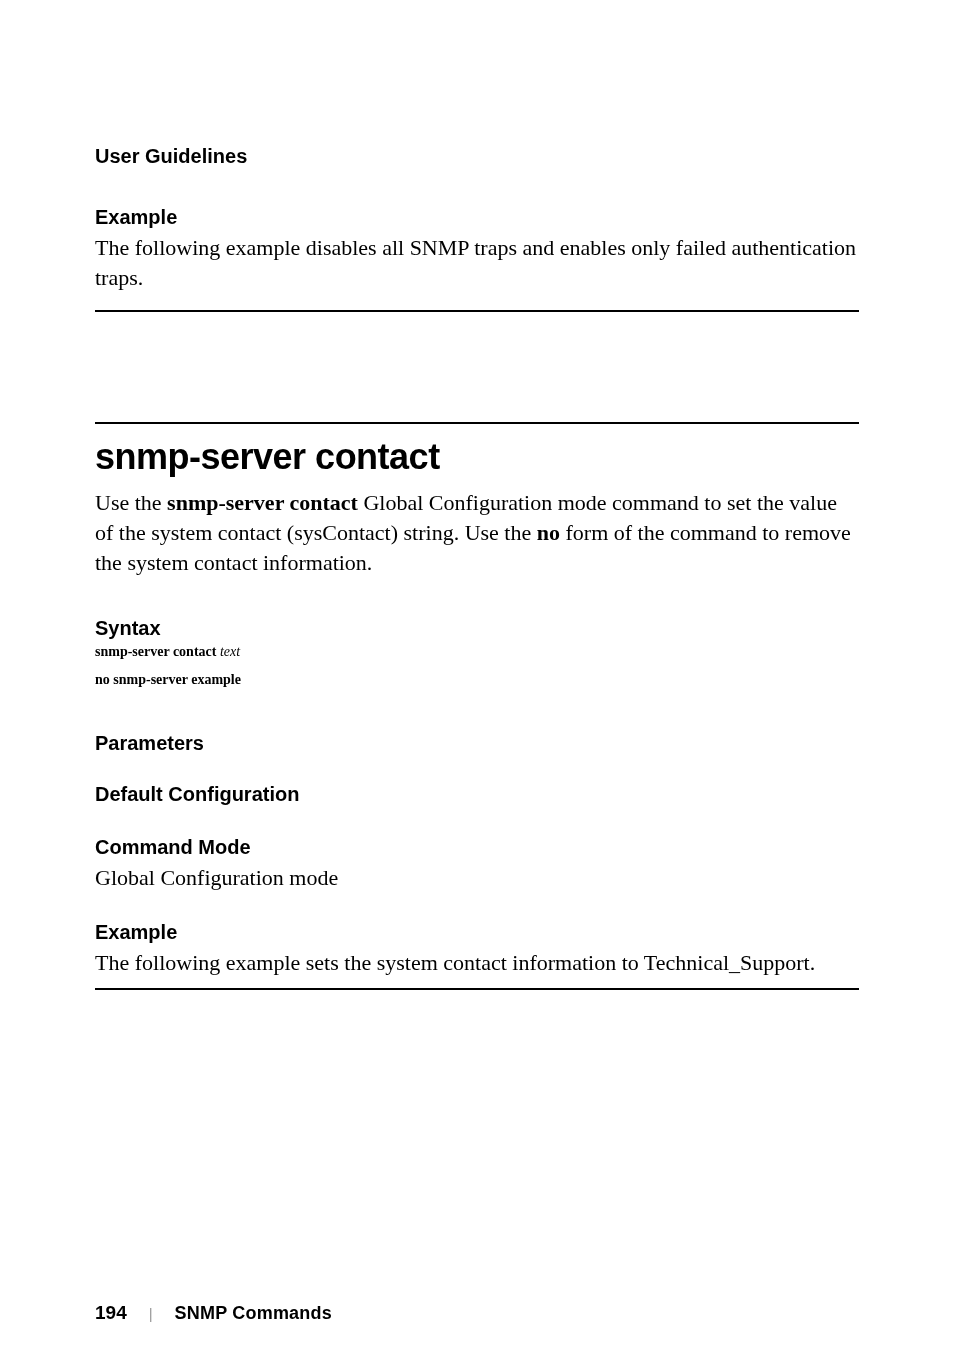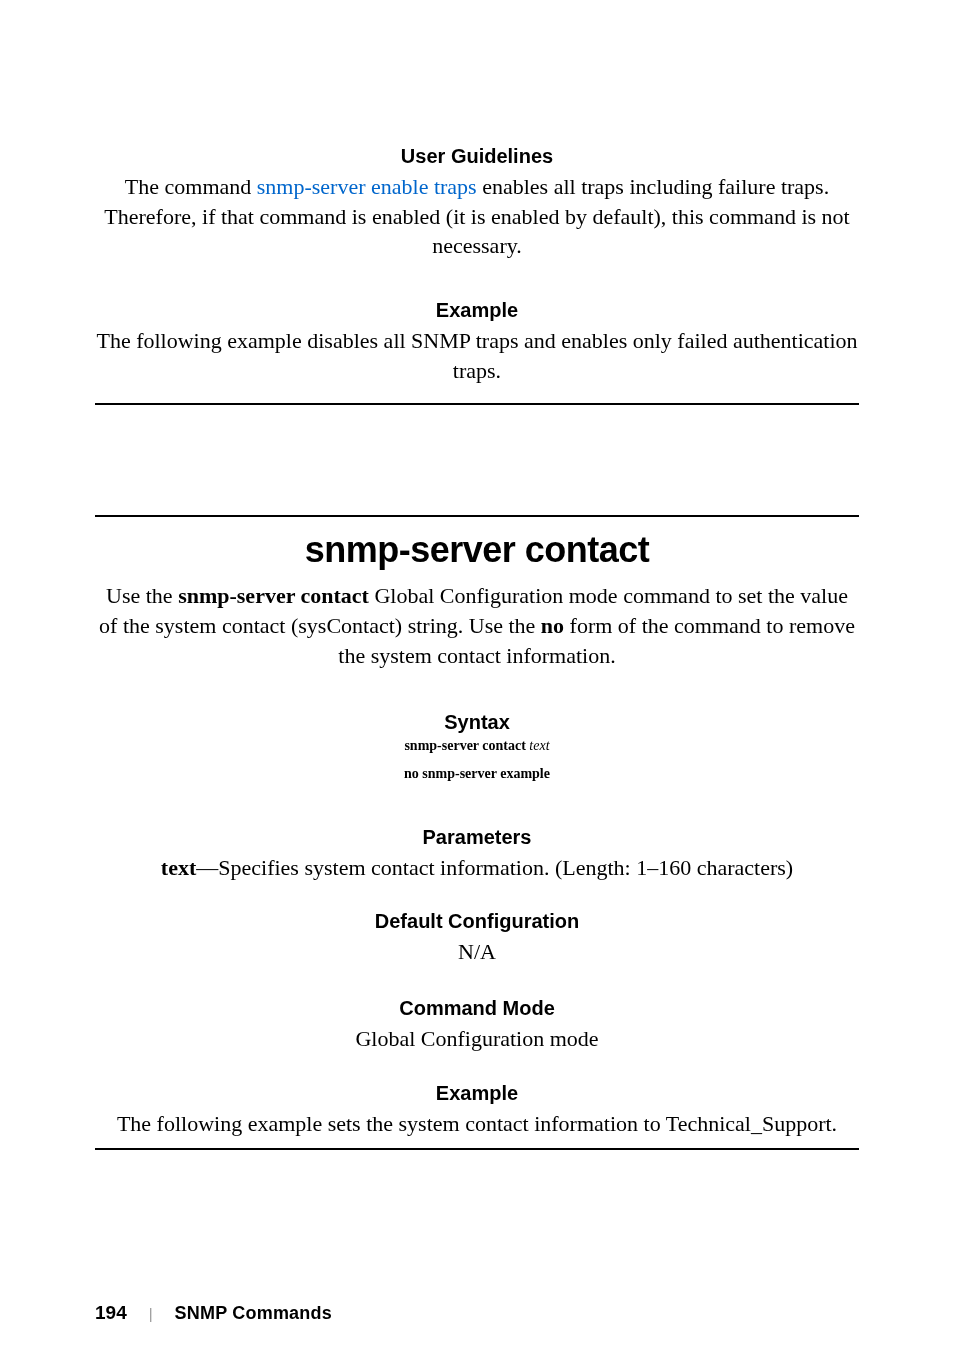--- a/index.html
+++ b/index.html
@@ -1,19 +1,18 @@
 <!DOCTYPE html>
 <html><head>
   <meta charset="utf-8">
   <style>
     * {
       margin: 0;
       padding: 0;
       box-sizing: border-box;
-      text-align: center;
     }
     body {
       width: 954px;
       height: 1352px;
       background: #ffffff;
       font-family: Georgia, 'Times New Roman', serif;
       color: #000000;
       position: relative;
       padding: 145px 95px 0 95px;
     }
@@ -105,23 +104,20 @@
       font-weight: bold;
       font-size: 18px;
       letter-spacing: 0.2px;
     }
   </style>
 </head>
 <body>
 
 <div class="block-user-guidelines">
   <div class="section-heading">User Guidelines</div>
-  <p class="body-text">
-    <span>The command </span><span class="link-text">snmp-server enable traps</span><span> enables all traps including failure traps. Therefore, if that command is enabled (it is enabled by default), this command is not necessary.</span>
-  </p>
 </div>
 
 <div class="block-example-1">
   <div class="section-heading">Example</div>
   <p class="body-text">The following example disables all SNMP traps and enables only failed authentication traps.</p>
 </div>
 
 <hr class="hr-line">
 
 <div class="gap-between-hr"></div>
@@ -141,28 +137,24 @@
   <p class="syntax-line">
     <span class="bold-run">snmp-server contact</span> <span class="italic-run">text</span>
   </p>
   <p class="syntax-line">
     <span class="bold-run">no snmp-server example</span>
   </p>
 </div>
 
 <div class="block-parameters">
   <div class="section-heading">Parameters</div>
-  <p class="body-text">
-    <span class="bold-run">text</span><span>—Specifies system contact information. (Length: 1–160 characters)</span>
-  </p>
 </div>
 
 <div class="block-default">
   <div class="section-heading">Default Configuration</div>
-  <p class="body-text">N/A</p>
 </div>
 
 <div class="block-command-mode">
   <div class="section-heading">Command Mode</div>
   <p class="body-text">Global Configuration mode</p>
 </div>
 
 <div class="block-example-2">
   <div class="section-heading">Example</div>
   <p class="body-text">The following example sets the system contact information to Technical_Support.</p>

